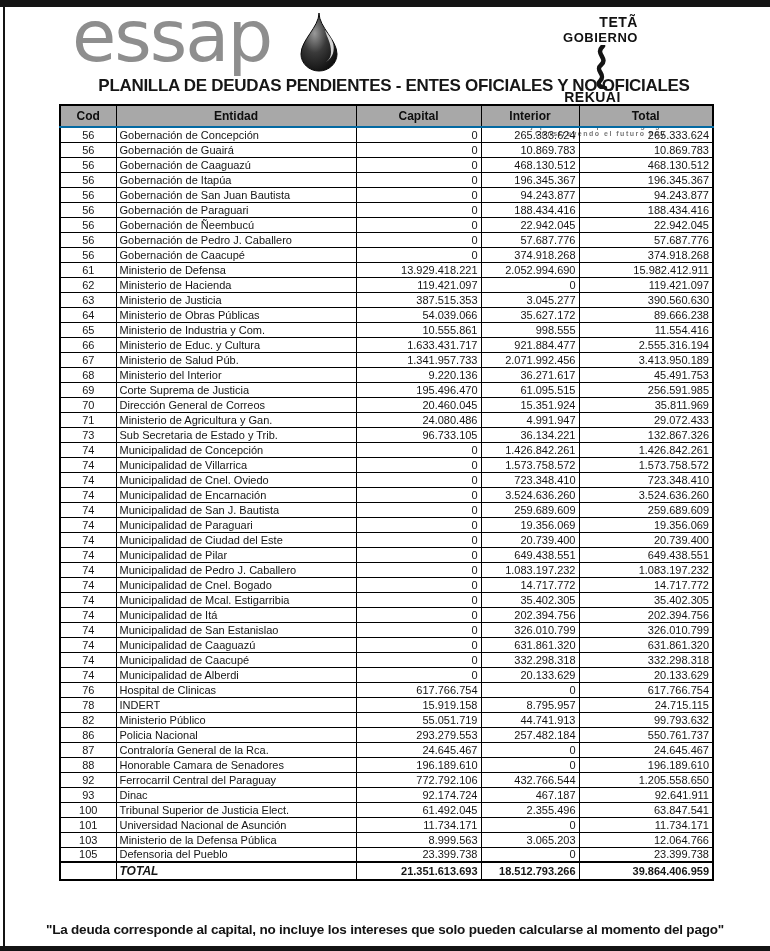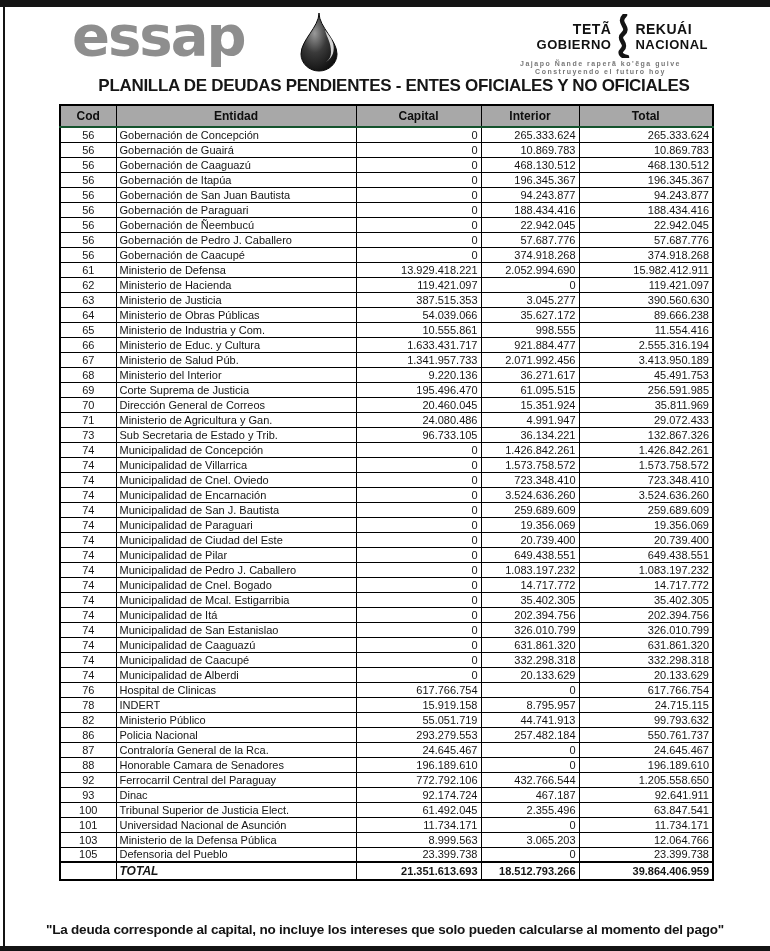--- a/index.html
+++ b/index.html
@@ -9,31 +9,31 @@
     font-family:"Liberation Sans", sans-serif; color:#111; overflow:hidden;
   }
   
   .frame-top    { position:absolute; top:0; left:0; width:770px; height:7px; background:#141414; }
   .frame-left   { position:absolute; top:7px; left:3px; width:2px; height:944px; background:#141414; }
   .frame-bottom { position:absolute; bottom:0; left:0; width:770px; height:5px; background:#141414; }
 
   
   .essap-logo {
     position:absolute; left:72px; top:2px; height:72px;
-    font-family:"DejaVu Sans", sans-serif; font-weight:bold;
-    font-size:56px; line-height:68px; letter-spacing:-2px;
+    font-family:"DejaVu Sans", sans-serif; font-weight:normal;
+    font-size:72px; line-height:68px; letter-spacing:-2px;
     color:var(--logo-gray,#8e8e8e);
   }
   .essap-drop { position:absolute; left:224px; top:10px; width:46px; height:60px; }
 
   
   .gov-logo {
     position:absolute; right:62px; top:14px; width:215px; text-align:center;
   }
-  .gov-grid { display:flex; justify-content:flex-end; align-items:center; }
+  .gov-grid { display:flex; justify-content:flex-end; align-items:center;flex-direction:column; }
   .gov-col { display:flex; flex-direction:column; }
   .gov-col.left  { align-items:flex-end; }
   .gov-col.right { align-items:flex-start; }
   .gov-s1 { font-size:14px; font-weight:bold; letter-spacing:0.5px; }
   .gov-s2 { font-size:13px; font-weight:bold; letter-spacing:0.5px; }
   .gov-swirl { width:22px; height:44px; margin:0 1px; flex:0 0 auto; }
   .gov-tagline { margin-top:2px; font-size:7px; line-height:8px; color:#777; letter-spacing:1.5px; font-weight:bold; }
 
   
   .page-title {
@@ -46,21 +46,21 @@
     position:absolute; left:59px; top:104px; width:653px;
     border-collapse:collapse; table-layout:fixed;
     border:2px solid #000;
   }
   .debt-table th, .debt-table td {
     border:1px solid #000; overflow:hidden; white-space:nowrap;
   }
   .debt-table th {
     background:var(--header-bg,#a8a8a8); height:22px;
     font-size:12px; font-weight:bold; color:#0e0e0e;
-    border-bottom:2px solid #14532d;
+    border-bottom:2px solid #0369a1;
   }
   .debt-table td { height:15px; font-size:11px; padding:0 3px; color:#151515; }
   .debt-table td.c-cod   { text-align:center; padding:0; }
   .debt-table td.c-ent   { text-align:left;margin-left:17px; }
   .debt-table td.c-num   { text-align:right; }
   .debt-table tr.total-row td { height:18px; font-weight:bold; border-top:2px solid #000; }
   .debt-table tr.total-row td.c-ent { font-style:italic; font-size:12px; }
 
   
   .footer-note {

